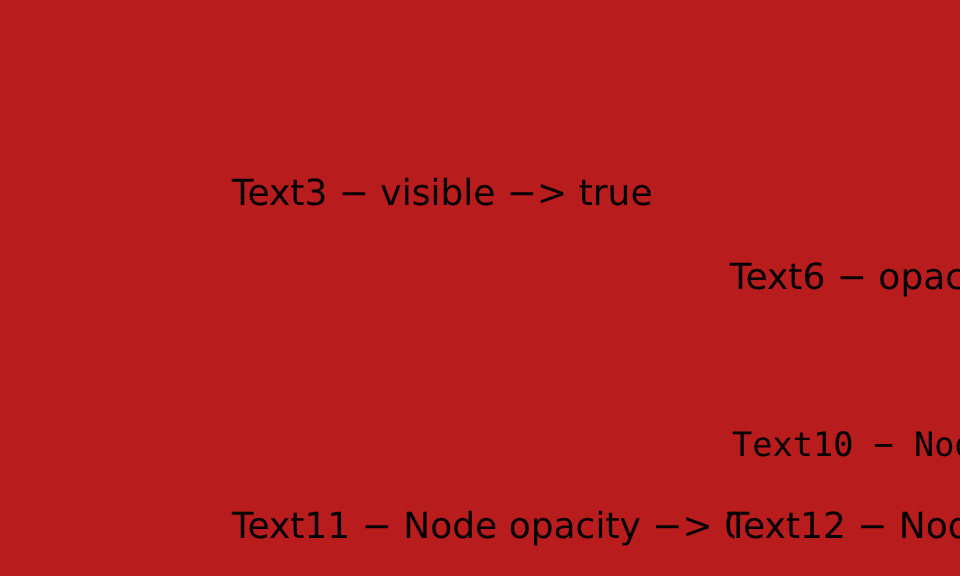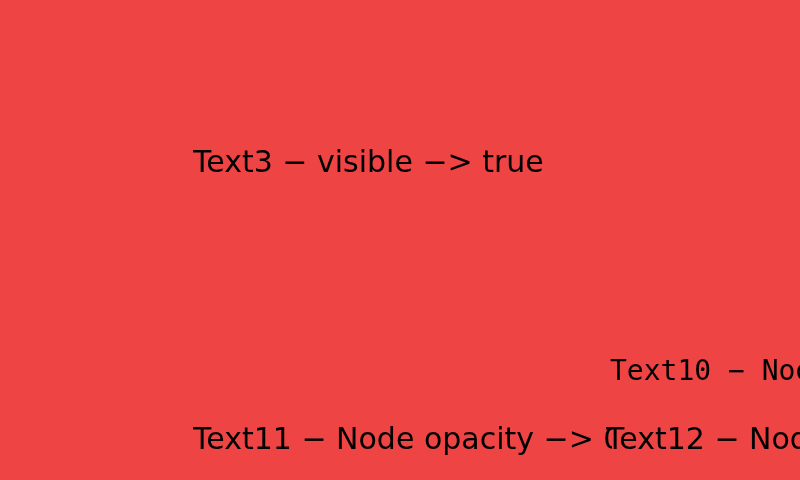--- a/index.html
+++ b/index.html
@@ -11,21 +11,21 @@
     height: 480px;
     overflow: hidden;
     background: #ffffff;
     position: relative;
   }
   .canvas {
     position: absolute;
     left: 0; top: 0;
     width: 800px;
     height: 480px;
-    background: #ef4444;
+    background: #b91c1c;
     overflow: hidden;
   }
   .txt {
     position: absolute;
     font-family: "DejaVu Sans", sans-serif;
     font-size: 30px;
     line-height: 35px;
     color: #000000;
     white-space: pre;
     overflow: hidden;
@@ -41,20 +41,21 @@
   .t11 { left: 193px; top: 421px; width: 419px; }
   .t12 { left: 606px; top: 421px; width: 194px; }
 </style>
 </head>
 <body>
 
 <div class="canvas">
 
   <div class="txt t3">Text3 − visible −&gt; true</div>
 
+  <div class="txt t6">Text6 − opac</div>
 
 
   <div class="txt mono t10">Text10 − Nod</div>
 
   <div class="txt t11">Text11 − Node opacity −&gt; 0</div>
 
   <div class="txt t12">Text12 − Nod</div>
 
 </div>
 

